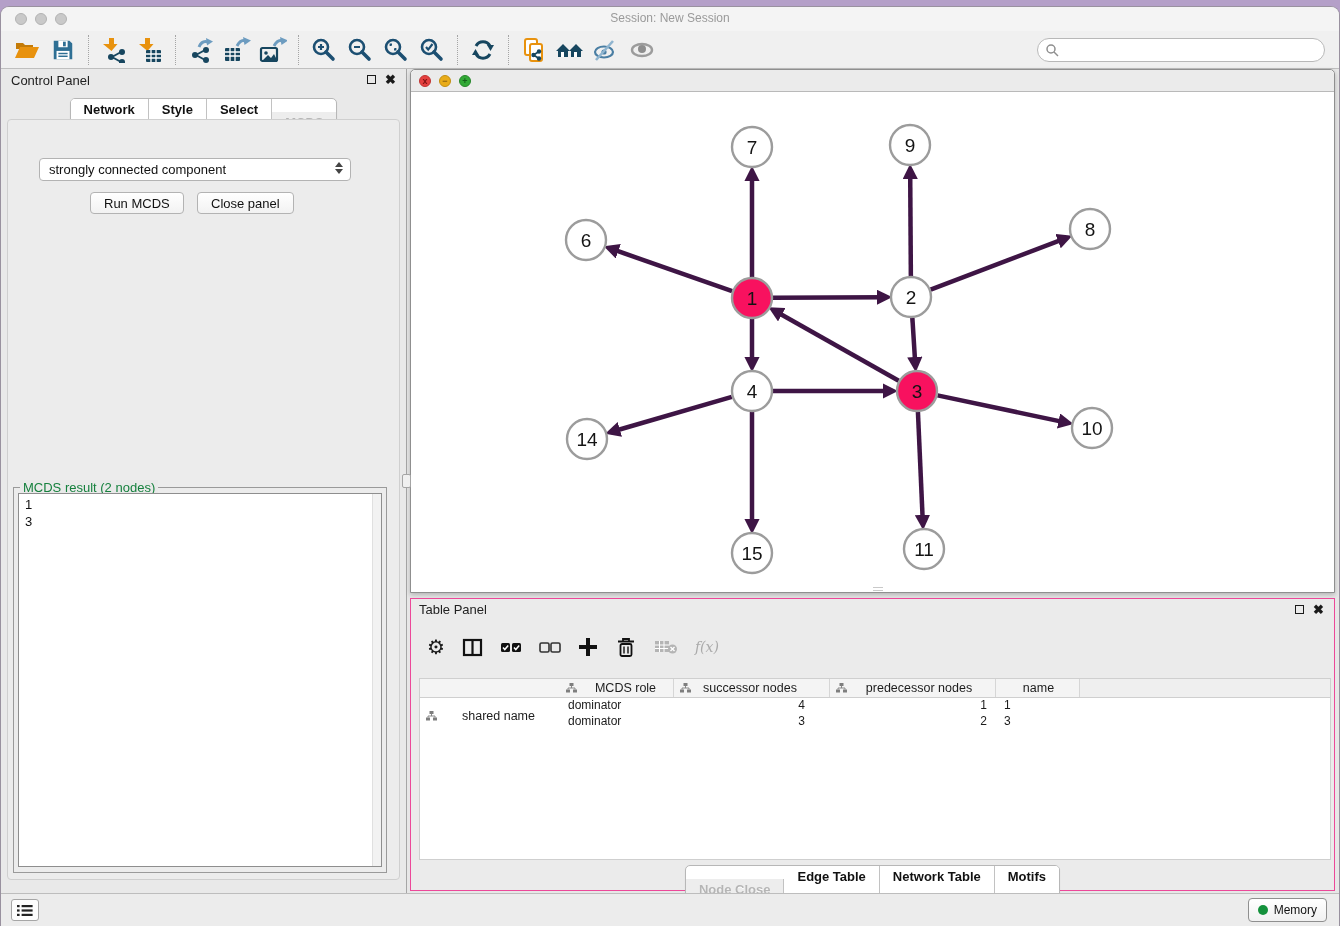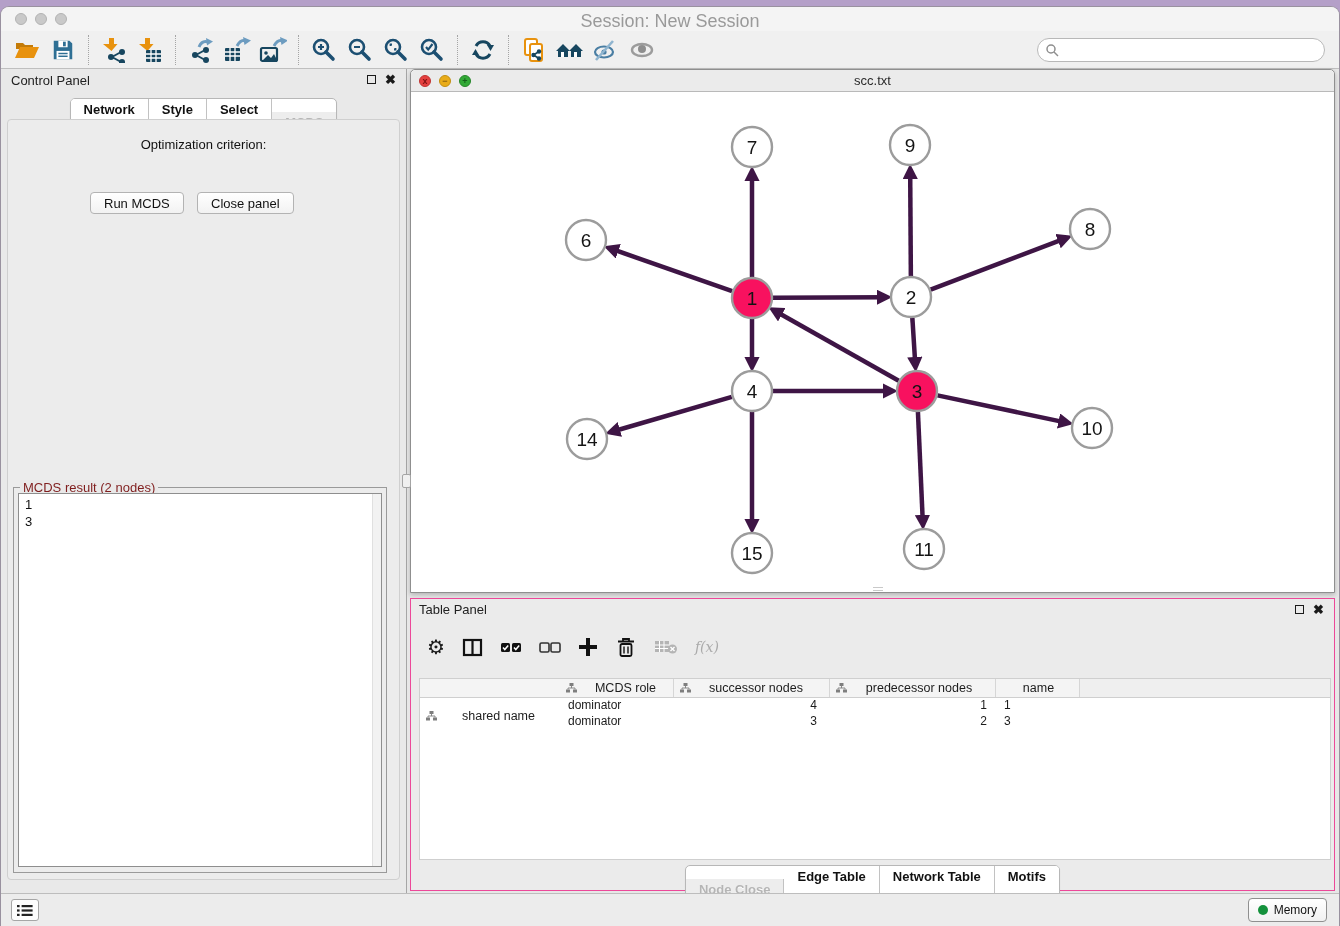--- a/index.html
+++ b/index.html
@@ -3,21 +3,21 @@
 <meta charset="utf-8">
 <style>
   * { margin:0; padding:0; box-sizing:border-box; }
   html,body { width:1340px; height:926px; }
   body { font-family:"Liberation Sans", sans-serif; background:#b49fc8; overflow:hidden; position:relative; }
   #window { position:absolute; left:0; right:0; top:6px; bottom:0; background:#e7e7e7;
             border-radius:9px 9px 0 0; overflow:hidden; border:1px solid #99919f; border-bottom:none; }
 
   
   #titlebar { position:absolute; left:0; right:0; top:0; height:24px; background:#f4f4f4; }
-  #titlebar .title { position:absolute; left:0; right:0; top:4px; text-align:center; font-size:18px; color:#9a9a9a; }
+  #titlebar .title { position:absolute; left:0; right:0; top:4px; text-align:center; font-size:12px; color:#9a9a9a; }
   .lights { position:absolute; left:14px; top:6px; display:flex; gap:8px; }
   .light { width:12px; height:12px; border-radius:50%; background:#c9c9c9; border:1px solid #b2b2b2; }
 
   
   #toolbar { position:absolute; left:0; right:0; top:24px; height:38px; background:#f0f0f0;
              border-bottom:1px solid #bfbfbf; display:flex; align-items:center; padding-left:8px; }
   .tb-icon { width:30px; height:30px; display:flex; align-items:center; justify-content:center; margin:0 3px; }
   .tb-sep { width:1px; height:30px; border-left:1px dotted #a5a5a5; margin:0 7px; }
   #search-wrap { margin-left:auto; margin-right:14px; width:288px; height:24px; background:#fff;
                  border:1px solid #b8b8b8; border-radius:12px; display:flex; align-items:center; padding-left:7px; }
@@ -44,21 +44,21 @@
                 display:flex; align-items:center; padding-left:9px; }
   .stepper { position:absolute; right:7px; top:3px; display:flex; flex-direction:column; gap:2px; }
   .tri-up { width:0; height:0; border-left:4px solid transparent; border-right:4px solid transparent; border-bottom:5px solid #444; }
   .tri-down { width:0; height:0; border-left:4px solid transparent; border-right:4px solid transparent; border-top:5px solid #444; }
   .btn { background:linear-gradient(#ffffff,#f2f2f2); border:1px solid #b3b3b3; border-radius:4px;
          font-size:13px; color:#111; height:22px; padding:0 13px; font-family:inherit; }
   #run-btn { position:absolute; top:123px; left:89px; }
   #close-btn { position:absolute; top:123px; left:196px; }
   #mcds-fieldset { position:absolute; left:12px; top:418px; width:374px; height:386px;
                    border:1px solid #9a9a9a; }
-  #mcds-legend { position:absolute; top:-8px; left:6px; background:#e9e9e9; padding:0 3px; font-size:13px; color:#7f1d1d; }
+  #mcds-legend { position:absolute; top:-8px; left:6px; background:#e9e9e9; padding:0 3px; font-size:13px; color:#15803d; }
   #mcds-list { position:absolute; left:4px; right:4px; top:5px; bottom:5px; background:#fff;
                border:1px solid #8e8e8e; font-size:13px; color:#111; padding:2px 6px; line-height:17px; }
   #mcds-scroll { position:absolute; right:0; top:0; bottom:0; width:9px; background:#f2f2f2; border-left:1px solid #e0e0e0; }
   #cp-splitter-handle { position:absolute; right:-5px; top:405px; width:9px; height:14px; background:#f0f0f0;
                         border:1px solid #a5a5a5; border-radius:2px; z-index:5; }
 
   
   #net-window { position:absolute; left:409px; top:62px; width:925px; height:524px; background:#fff;
                 border:1px solid #8f8f8f; border-radius:5px 5px 0 0; box-shadow:0 2px 5px rgba(0,0,0,.22); }
   #net-titlebar { position:absolute; left:0; right:0; top:0; height:22px; background:#ebebeb;
@@ -82,21 +82,21 @@
   #tp-toolbar { position:absolute; top:27px; left:8px; right:4px; height:42px; display:flex; align-items:center; gap:17px;
                 padding-left:8px; }
   .tp-icon { display:flex; align-items:center; justify-content:center; }
   #tp-table { position:absolute; top:79px; left:8px; right:3px; height:182px; background:#fff; border:1px solid #cfcfcf; }
   #tp-thead { display:flex; height:19px; background:#f4f4f4; border-bottom:1px solid #cfcfcf; font-size:12.5px; color:#1d1d1d; }
   .th { display:flex; align-items:center; gap:5px; border-right:1px solid #d6d6d6; padding:0 4px 0 6px; }
   .th .lbl { flex:1; text-align:center; }
   .th-filler { flex:1; background:#efefef; }
   .tr { display:flex; height:16px; font-size:12px; color:#1b1b1b; }
   .td { padding:0 8px; overflow:hidden; white-space:nowrap; }
-  .c0 { width:140px;margin-top:37px; } .c1 { width:114px; } .c2 { width:156px; text-align:right; padding-right:13px; }
+  .c0 { width:140px;margin-top:37px; } .c1 { width:114px; } .c2 { width:156px; text-align:right; padding-right:25px; }
   .c3 { width:166px; text-align:right; padding-right:9px; } .c4 { width:84px; }
   #tp-tabs { position:absolute; left:0; right:0; top:266px; display:flex; justify-content:center; }
 
   
   #statusbar { position:absolute; left:0; right:0; bottom:0; height:33px; background:#ececec; border-top:1px solid #bdbdbd; }
   #list-btn { position:absolute; left:10px; top:5px; width:28px; height:22px; background:#fdfdfd;
               border:1px solid #a6a6a6; border-radius:3px; display:flex; align-items:center; justify-content:center; }
   #memory-btn { position:absolute; right:12px; top:4px; height:24px; background:linear-gradient(#fff,#f1f1f1);
                 border:1px solid #8f8f8f; border-radius:4px; display:flex; align-items:center; gap:6px;
                 padding:0 9px; font-size:12px; color:#111; }
@@ -285,40 +285,45 @@
     </div>
     <div id="cp-tabs">
       <div class="seg-group">
         <span class="seg">Network</span>
         <span class="seg">Style</span>
         <span class="seg">Select</span>
         <span class="seg inactive-look">MCDS</span>
       </div>
     </div>
     <div id="cp-card"></div>
-    <div id="opt-label">Optimization criterion:</div>
+    <div id="opt-select">
+      <span>strongly connected component</span>
+      <span class="stepper">
+          <span class="tri-up"></span>
+          <span class="tri-down"></span>
+        </span>
+    </div>
     <button class="btn" id="run-btn">Run MCDS</button>
     <button class="btn" id="close-btn">Close panel</button>
     <div id="mcds-fieldset">
       <span id="mcds-legend">MCDS result (2 nodes)</span>
       <div id="mcds-list">
         <div>1</div>
         <div>3</div>
         <div id="mcds-scroll"></div>
       </div>
     </div>
     <div id="cp-splitter-handle"></div>
   </div>
 
   <div id="net-window">
     <div id="net-titlebar">
       <span class="tl" id="tl-close">x</span>
       <span class="tl" id="tl-min">−</span>
       <span class="tl" id="tl-zoom">+</span>
-      <span class="title">scc.txt</span>
     </div>
     <div id="net-canvas">
       <svg id="graph-svg" width="923" height="501">
         <defs>
           <marker id="arrow" viewBox="0 0 10 10" refX="6" refY="5" markerWidth="3.4" markerHeight="3.4" orient="auto">
             <path id="arrow-path" d="M0 0 L10 5 L0 10 Z" fill="#3e1545"></path>
           </marker>
         </defs>
       <line x1="341" y1="185" x2="341" y2="80" stroke="#3e1545" stroke-width="4.5" marker-end="url(#arrow)"></line>
           <line x1="321.1752536154717" y1="199.07328138371903" x2="198.60088855300984" y2="156.24609359081066" stroke="#3e1545" stroke-width="4.5" marker-end="url(#arrow)"></line>

